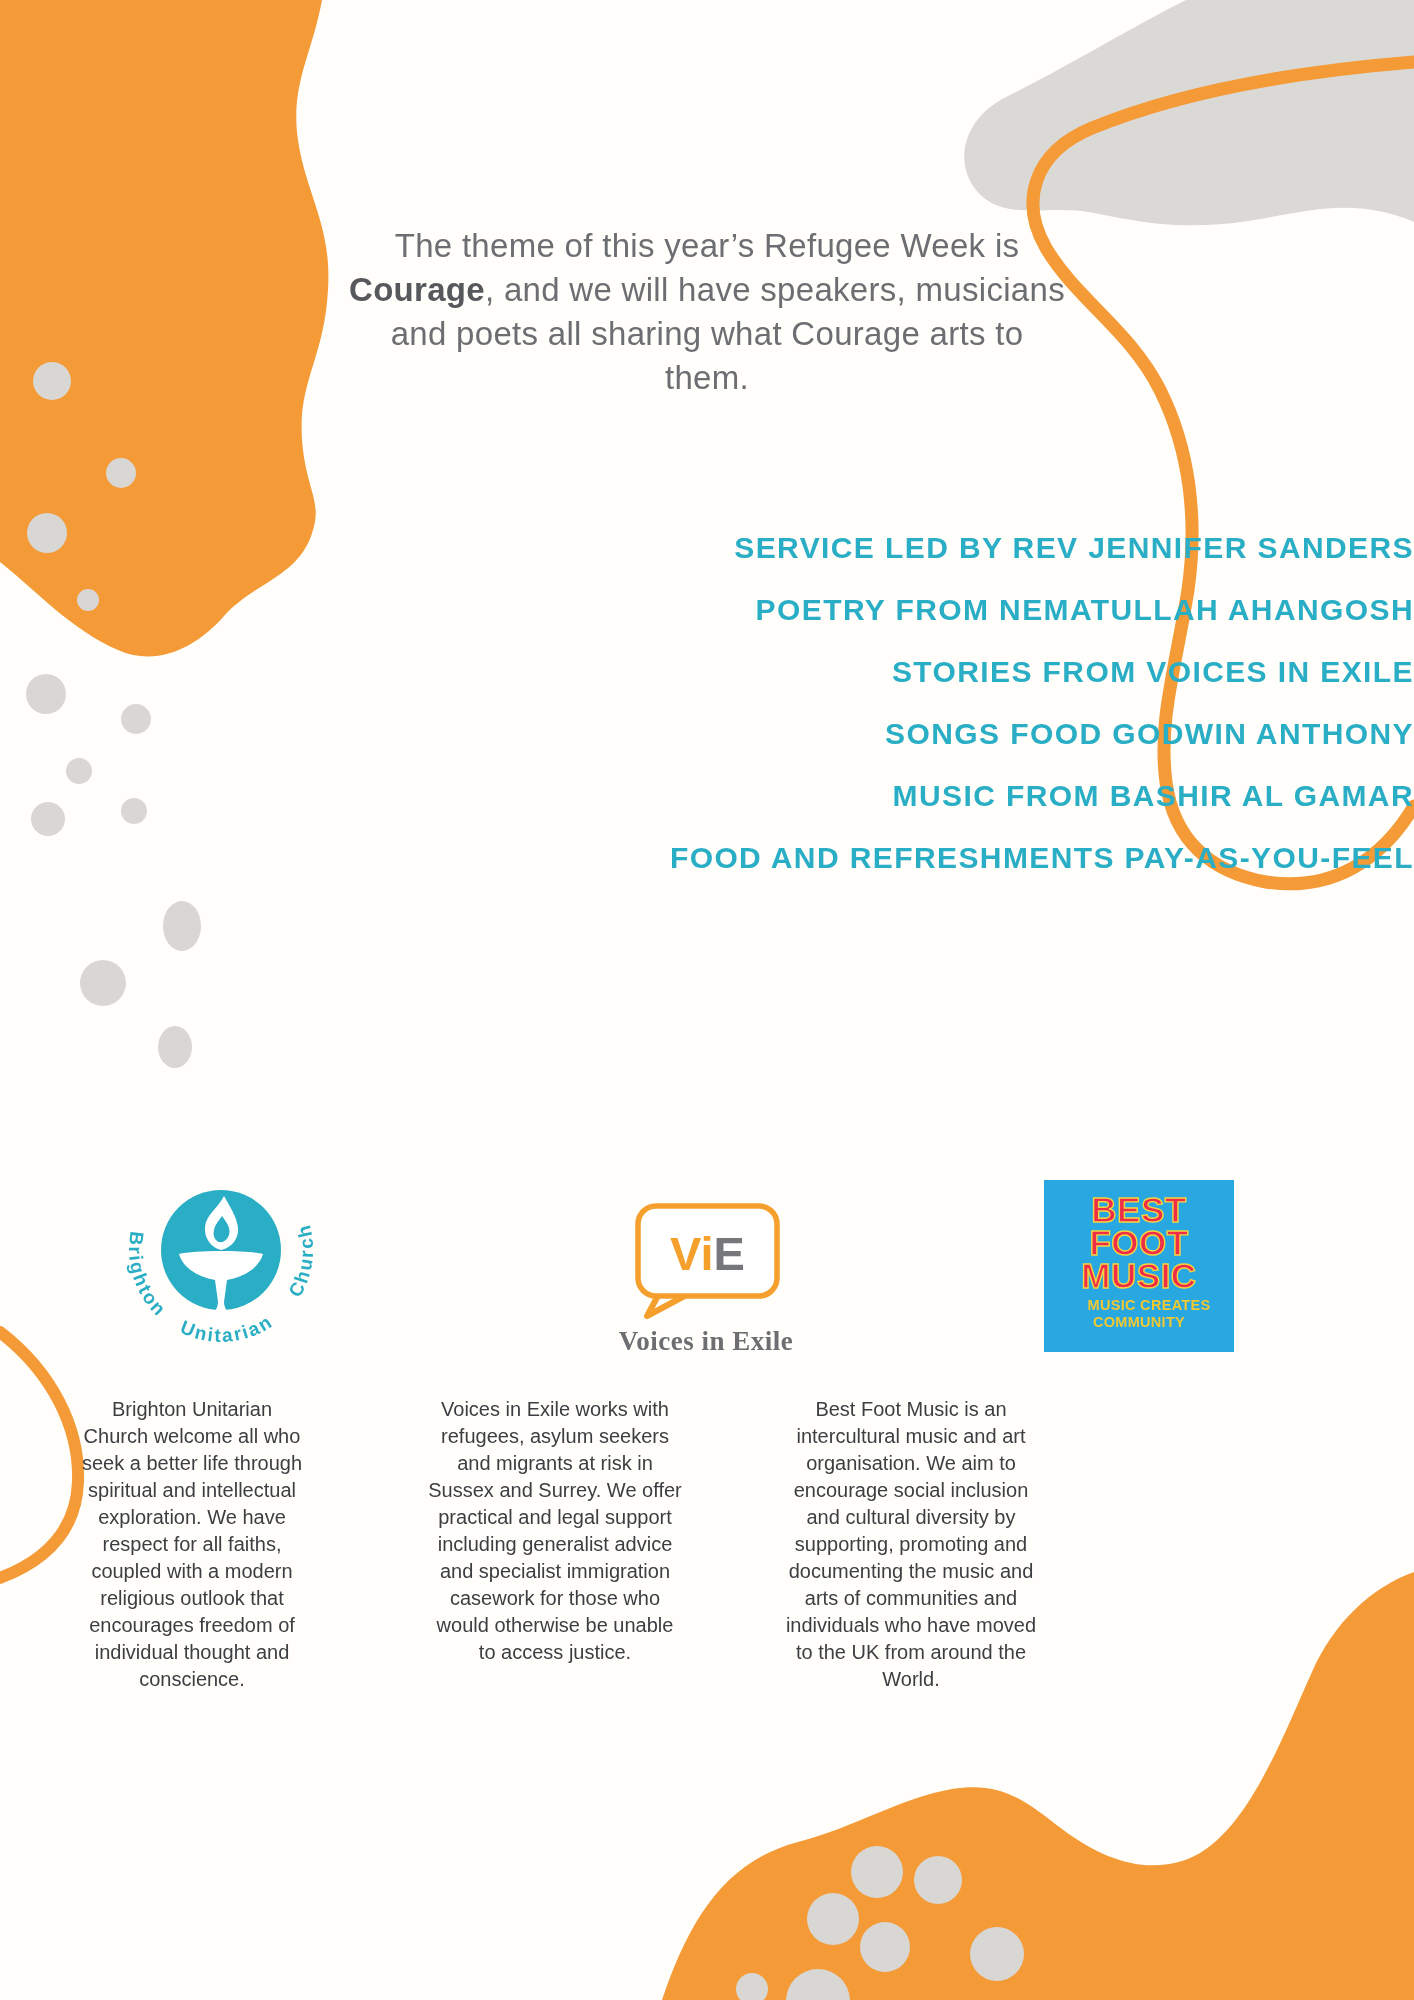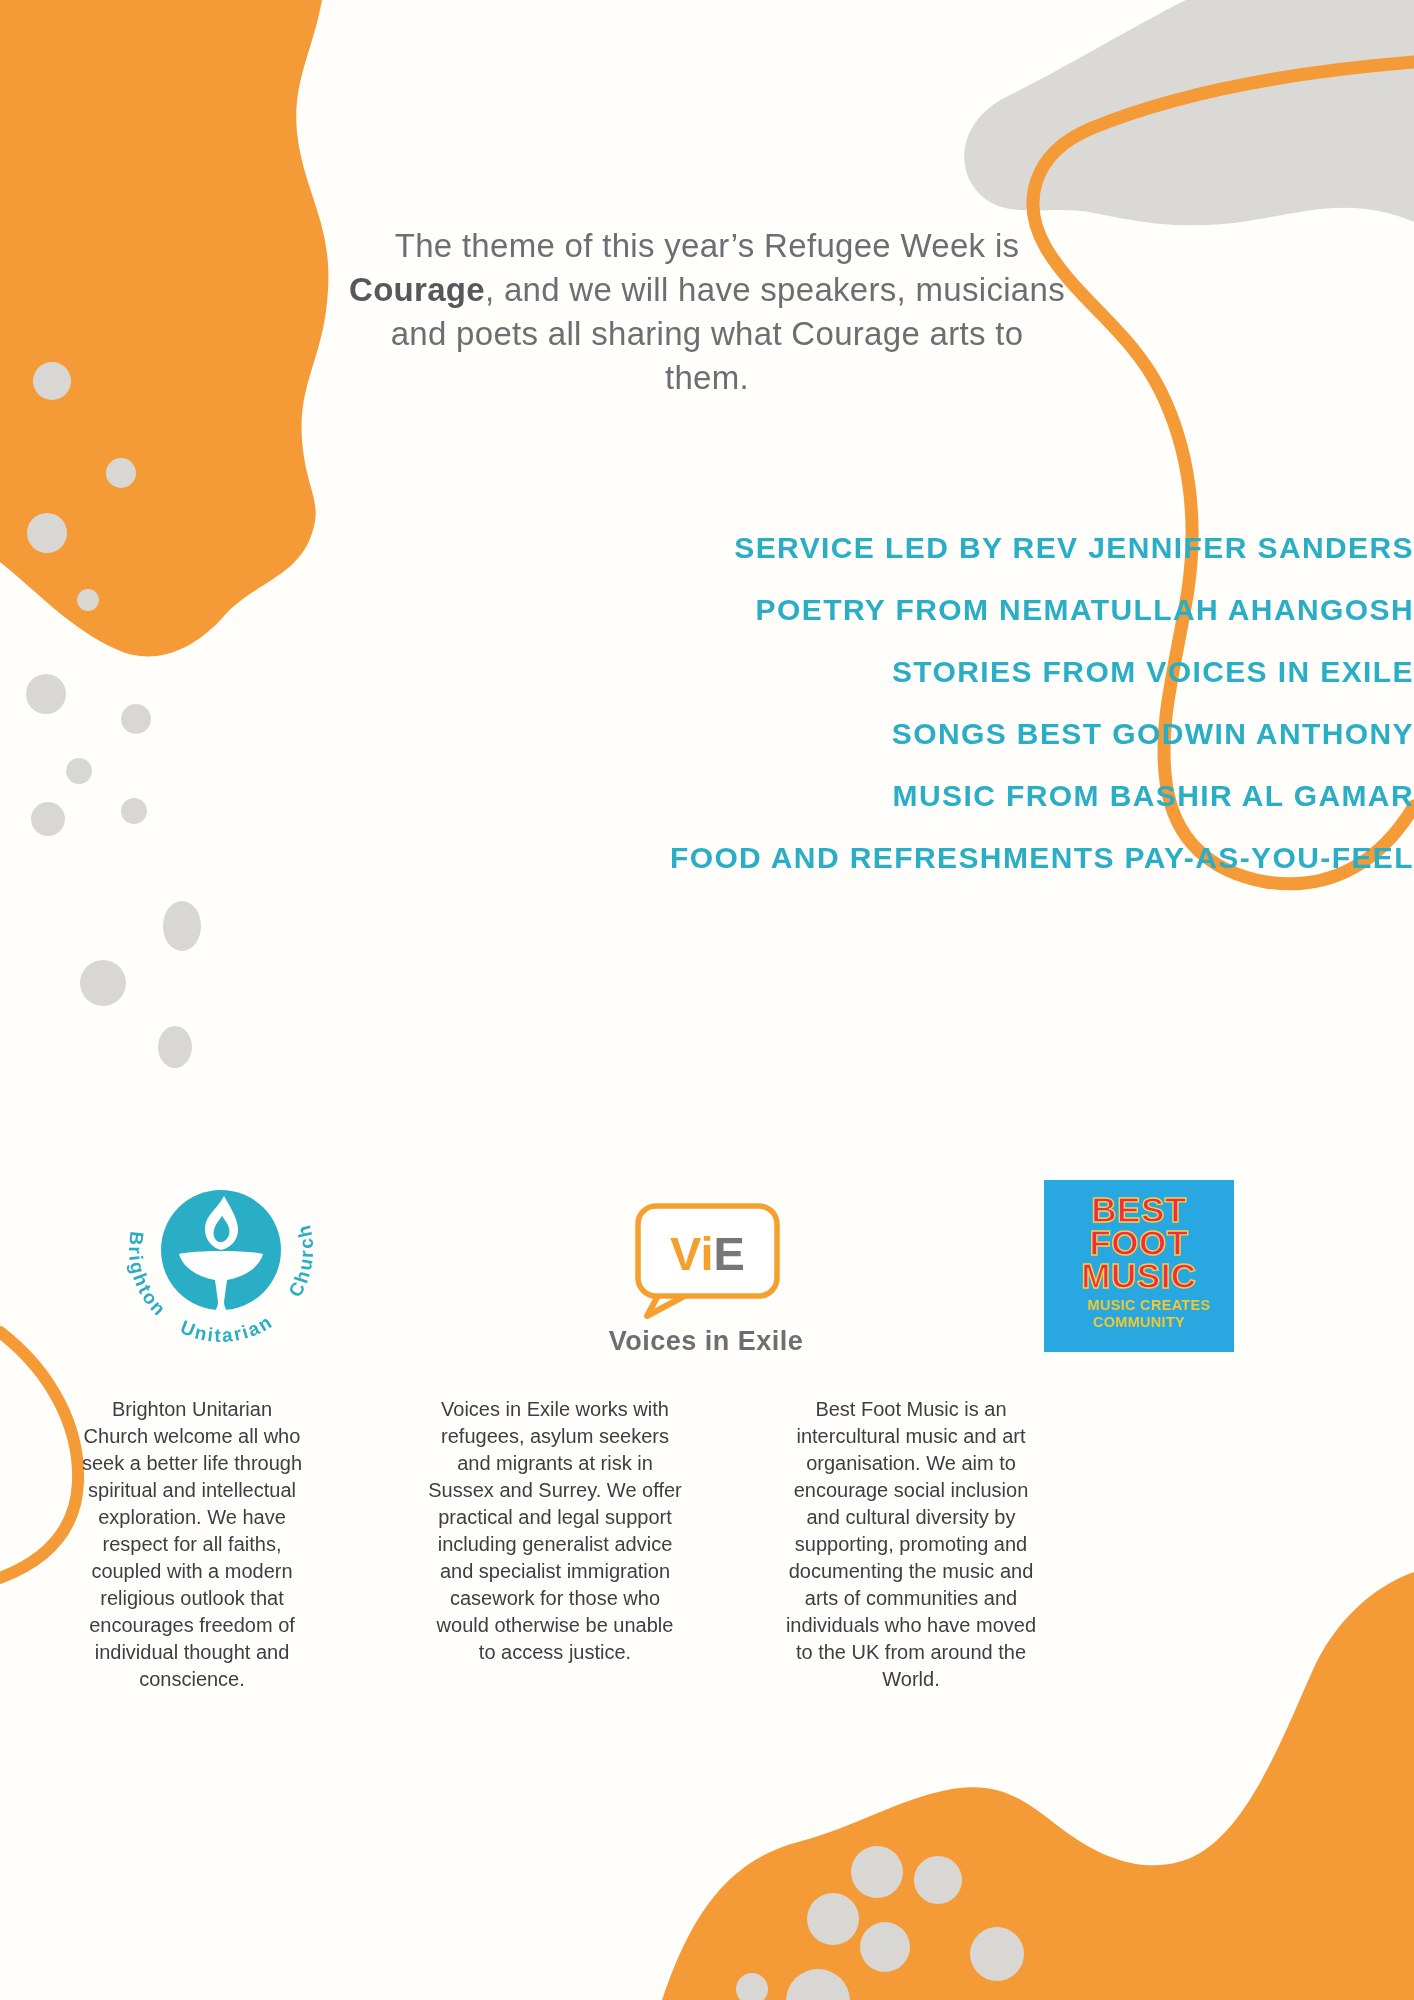--- a/index.html
+++ b/index.html
@@ -23,21 +23,21 @@
   .lineup-item{
     color:#2aaec5;font-weight:700;font-size:30px;line-height:35px;
     letter-spacing:1.4px;margin-bottom:27px;
   }
 
   
   .church-logo{left:106px;top:1146px;}
   .vie-logo{left:634px;top:1202px;}
   .vie-caption{
     left:556px;top:1326px;width:300px;text-align:center;
-    color:#6d6e71;font-weight:700;font-size:27px;letter-spacing:.5px;
+    color:#6d6e71;font-weight:700;font-size:27px;letter-spacing:.5px;font-family:Liberation Serif, serif;
   }
   .bfm-logo{
     left:1044px;top:1180px;width:190px;height:172px;background:#29a7e0;
     text-align:center;box-sizing:border-box;padding-top:13px;
   }
   .bfm-word{
     color:#ee2d49;font-weight:700;font-size:35px;line-height:33px;
     letter-spacing:.5px;-webkit-text-stroke:1.4px #f6d43e;
   }
   .bfm-tag{
@@ -95,21 +95,21 @@
     <div><span>The theme of this year’s Refugee Week is</span></div>
     <div><b>Courage</b><span>, and we will have speakers, musicians</span></div>
     <div><span>and poets all sharing what Courage arts to</span></div>
     <div><span>them.</span></div>
   </div>
 
   <div class="layer lineup">
     <div class="lineup-item">SERVICE LED BY REV JENNIFER SANDERS</div>
     <div class="lineup-item">POETRY FROM NEMATULLAH AHANGOSH</div>
     <div class="lineup-item">STORIES FROM VOICES IN EXILE</div>
-    <div class="lineup-item">SONGS BEST GODWIN ANTHONY</div>
+    <div class="lineup-item">SONGS FOOD GODWIN ANTHONY</div>
     <div class="lineup-item">MUSIC FROM BASHIR AL GAMAR</div>
     <div class="lineup-item">FOOD AND REFRESHMENTS PAY-AS-YOU-FEEL</div>
   </div>
 
   <svg class="layer church-logo" width="232" height="220" viewBox="0 0 232 220">
     <defs>
       <path id="ringPath" d="M 25.7,81.7 A 92,92 0 1 0 204.3,81.7"></path>
     </defs>
     <circle cx="115" cy="104" r="60" fill="#2AAEC5"></circle>
     <g fill="#ffffff">

